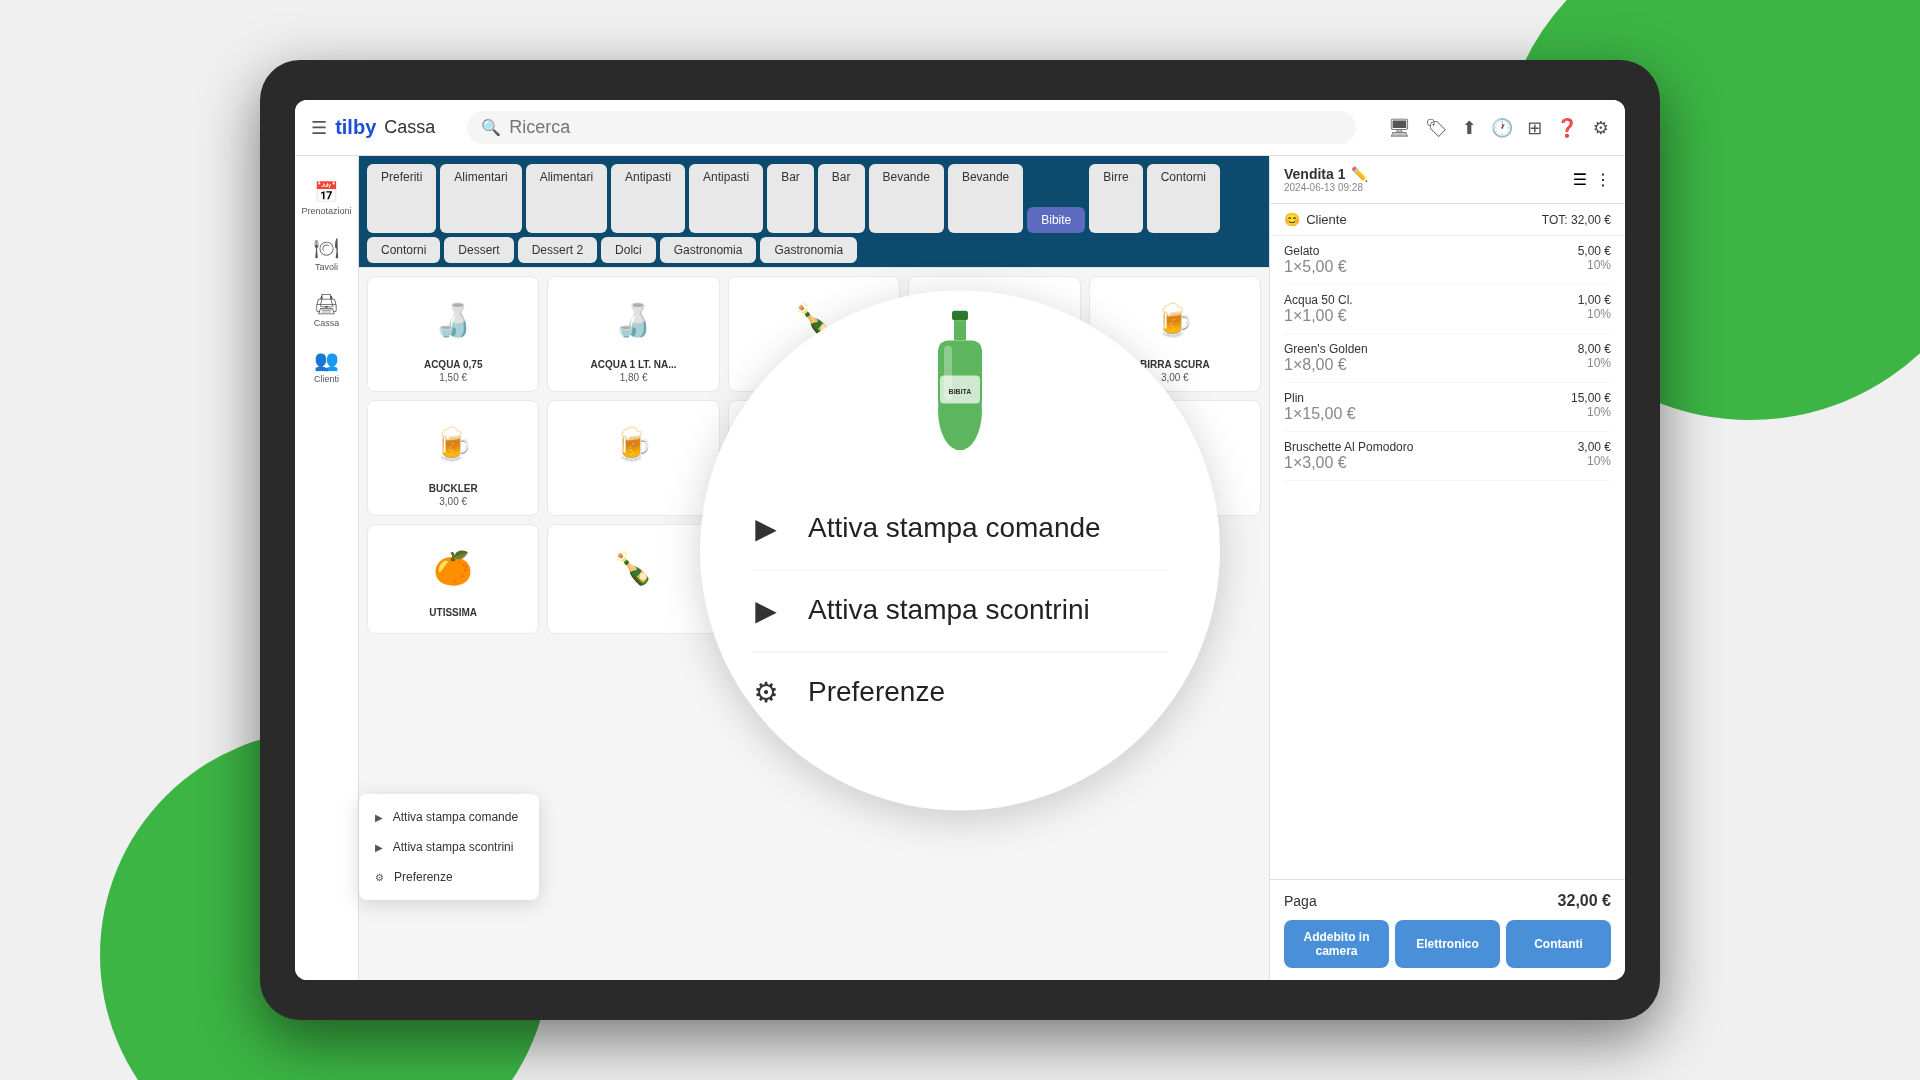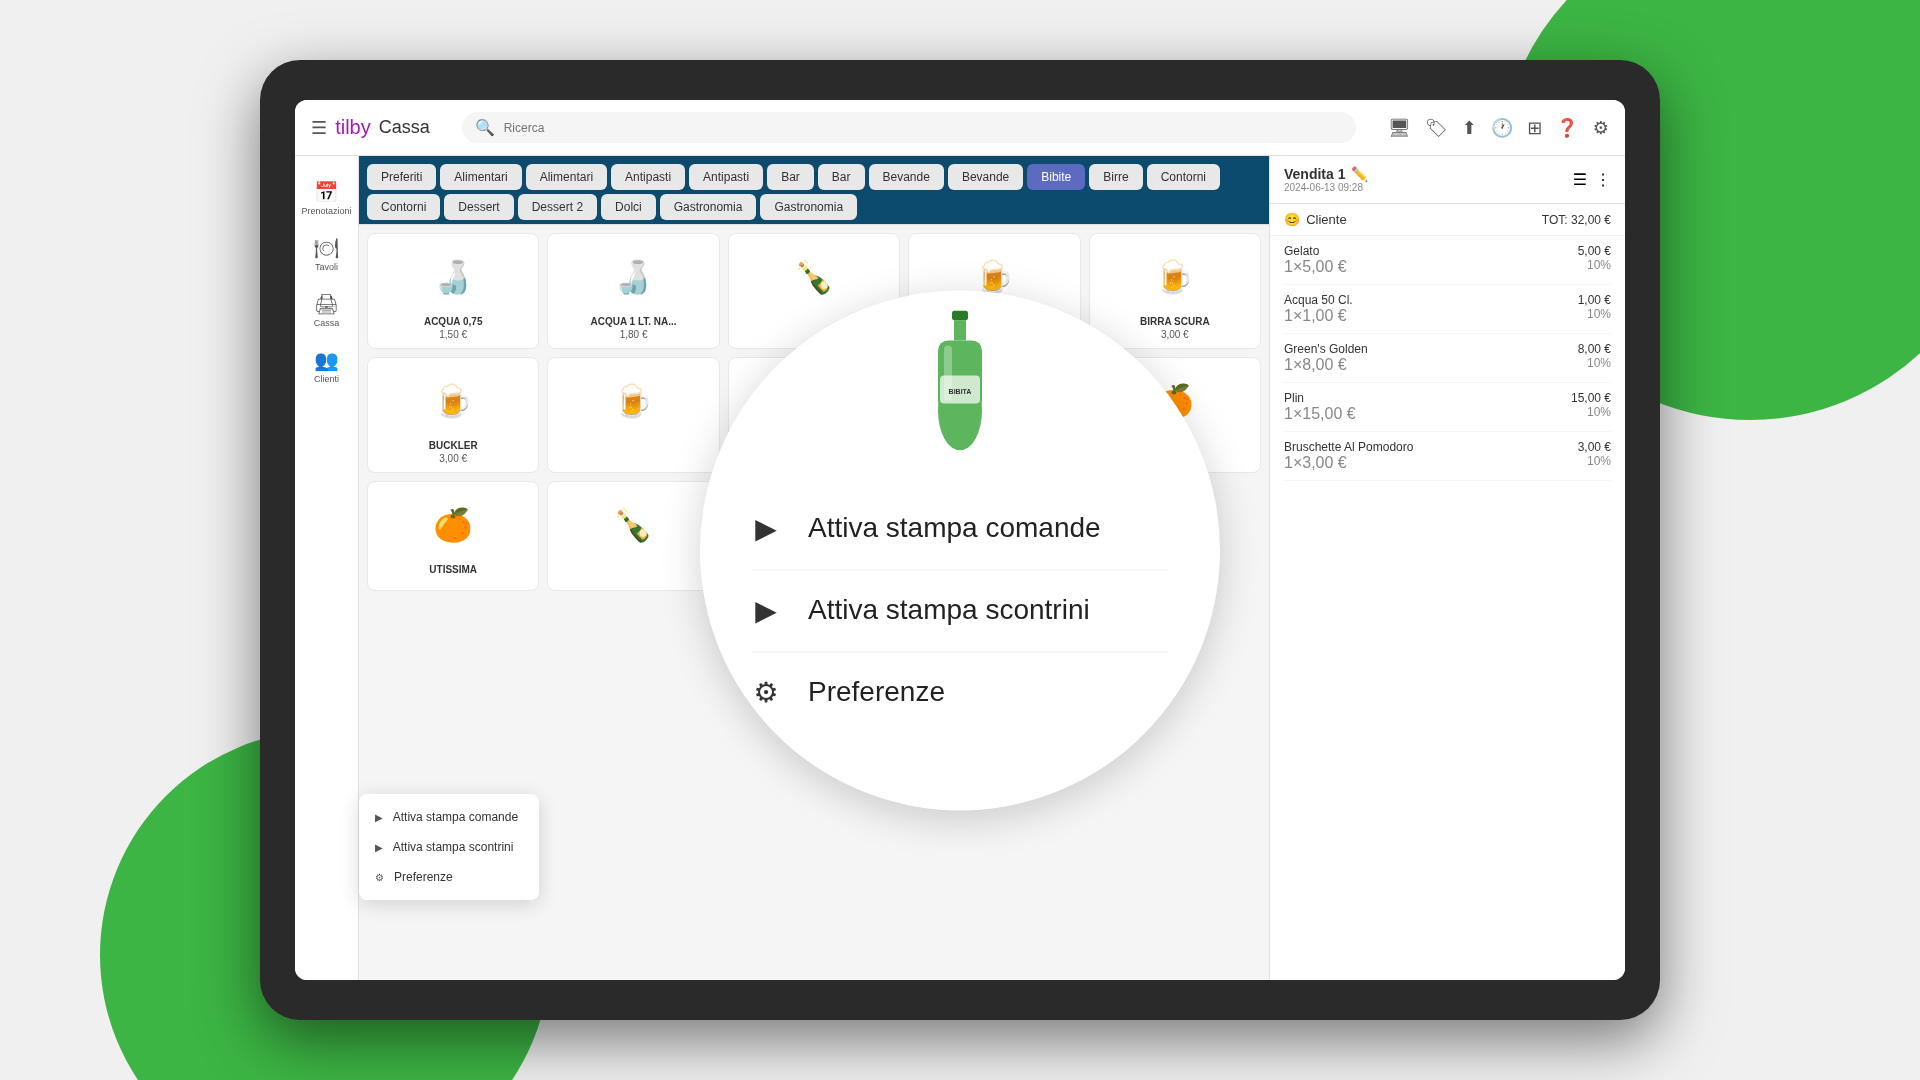--- a/index.html
+++ b/index.html
@@ -77,43 +77,43 @@
       display: flex;
       align-items: center;
       gap: 8px;
     }
     .hamburger-icon {
       font-size: 18px;
       color: #555;
       cursor: pointer;
     }
     .logo-text {
-      color: #a21caf;
-      font-weight: 400;
+      color: #1d4ed8;
+      font-weight: 700;
       font-size: 20px;
     }
     .app-title {
       font-size: 18px;
       color: #333;
       font-weight: 500;
     }
     .search-bar {
       flex: 1;
       margin: 0 20px;
       display: flex;
       align-items: center;
       background: #f5f5f5;
       border-radius: 20px;
       padding: 6px 14px;
       gap: 8px;
     }
     .search-bar input {
       border: none;
       background: transparent;
-      font-size: 12px;
+      font-size: 18px;
       color: #0369a1;
       outline: none;
       width: 100%;
     }
     .top-bar-icons {
       display: flex;
       align-items: center;
       gap: 14px;
     }
     .top-icon {
@@ -178,20 +178,21 @@
       border-radius: 6px;
       font-size: 12px;
       cursor: pointer;
       background: #e8e8e8;
       color: #333;
       white-space: nowrap;
     }
     .cat-tab.active {
       background: #5c6bc0;
       color: white;
+      margin-top: 43px;
     }
 
     
     .products-area {
       flex: 1;
       overflow-y: auto;
       padding: 8px;
       display: grid;
       grid-template-columns: repeat(5, 1fr);
       gap: 8px;
@@ -588,20 +589,31 @@
             <div>
               <div class="item-name">Bruschette Al Pomodoro</div>
               <div class="item-detail">1×3,00 €</div>
             </div>
             <div>
               <div class="item-price">3,00 €</div>
               <div class="item-tax">10%</div>
             </div>
           </div>
         </div>
+        <div class="order-footer">
+          <div class="paga-row">
+            <span class="paga-label">Paga</span>
+            <span class="paga-amount">32,00 €</span>
+          </div>
+          <div class="payment-buttons">
+            <button class="pay-btn pay-btn-room">Addebito in camera</button>
+            <button class="pay-btn pay-btn-elec">Elettronico</button>
+            <button class="pay-btn pay-btn-cash">Contanti</button>
+          </div>
+        </div>
       </div>
     </div>
 
     <div class="dropdown-menu-small">
       <div class="dropdown-item-small">
         <span class="dropdown-arrow">▶</span>
         <span>Attiva stampa comande</span>
       </div>
       <div class="dropdown-item-small">
         <span class="dropdown-arrow">▶</span>

